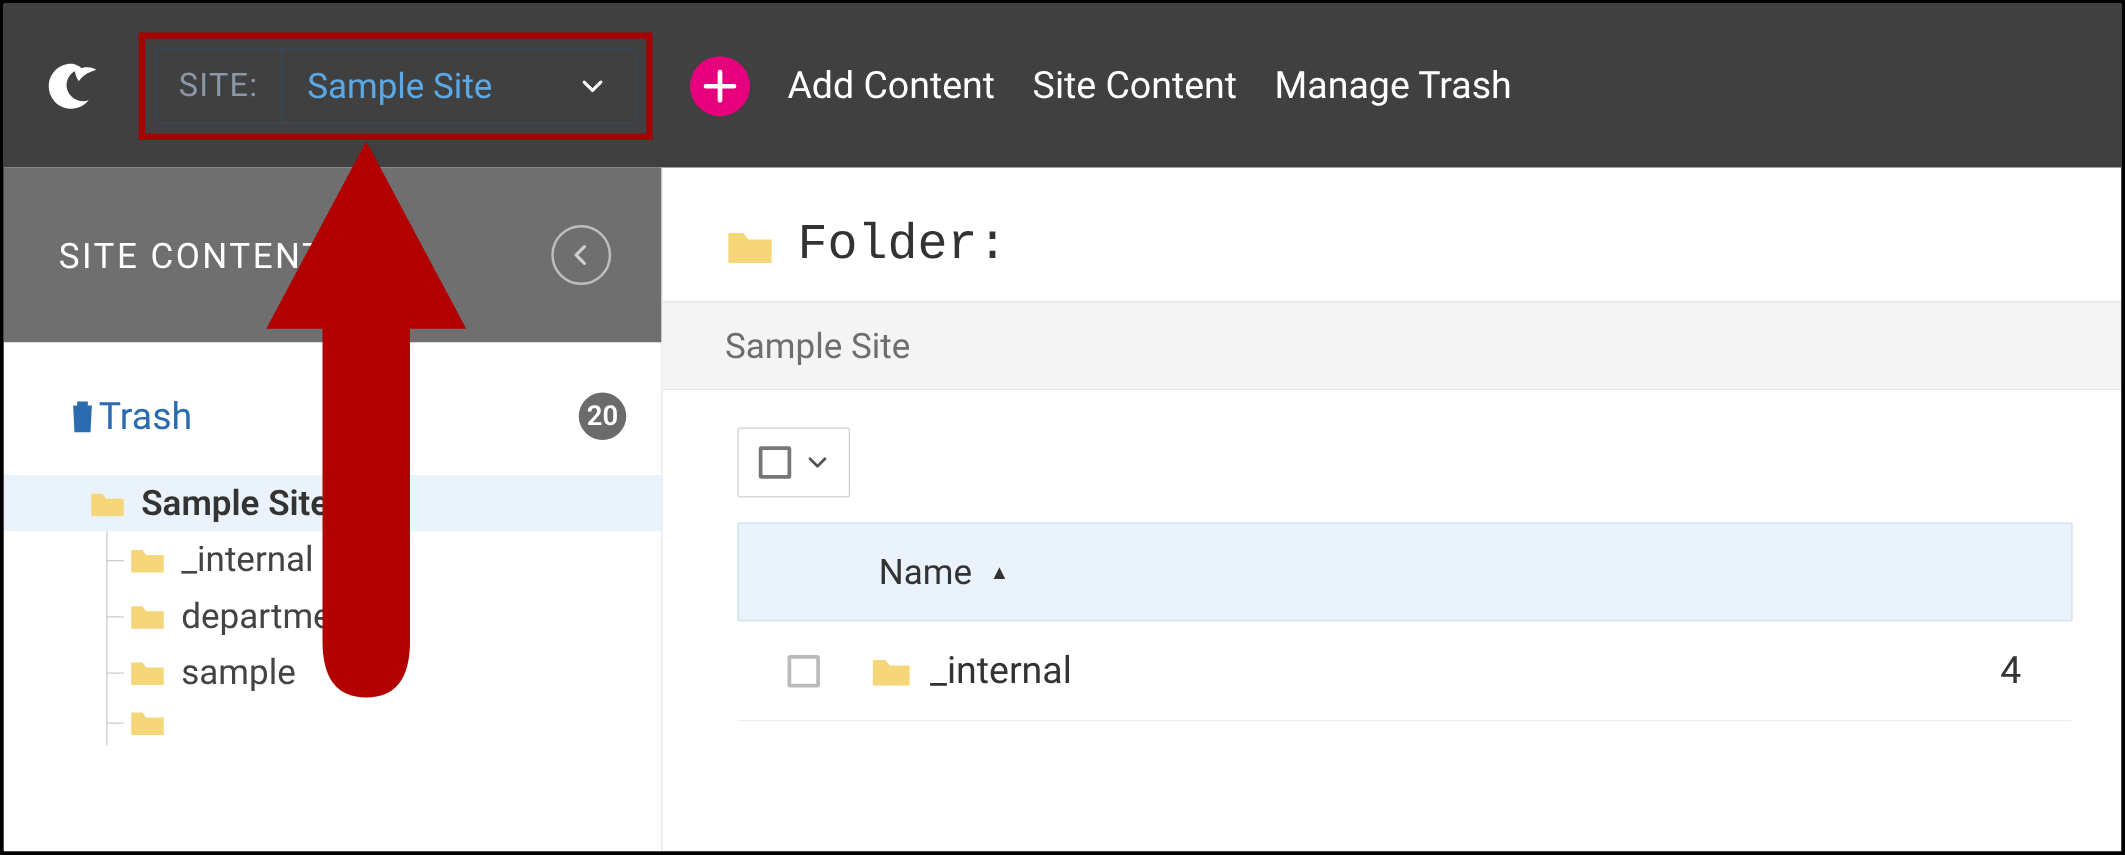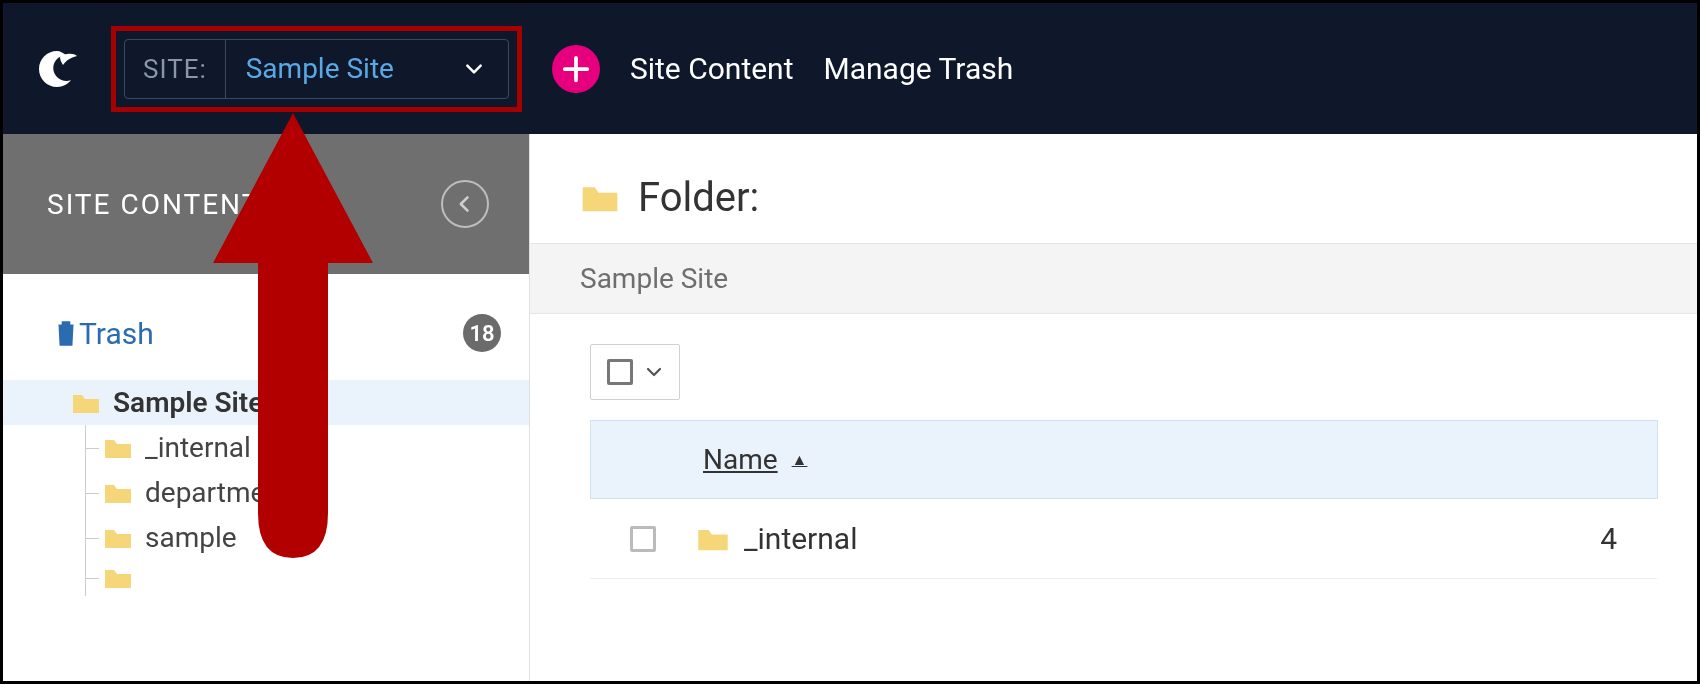--- a/index.html
+++ b/index.html
@@ -7,21 +7,21 @@
     font-family: -apple-system, BlinkMacSystemFont, "Segoe UI", Roboto, "Helvetica Neue", Arial, sans-serif;
     background: #fff;
     width: 1700px;
     height: 684px;
     overflow: hidden;
     position: relative;
     border: 3px solid #000;
   }
   
   .topbar {
-    background: #0f172a;
+    background: #404040;
     height: 131px;
     display: flex;
     align-items: center;
     padding: 0 30px;
     gap: 30px;
     color: #fff;
   }
   .logo {
     width: 48px;
     height: 48px;
@@ -187,20 +187,21 @@
     flex-direction: column;
     overflow: hidden;
   }
   .main-title {
     display: flex;
     align-items: center;
     gap: 18px;
     padding: 40px 50px 22px 50px;
     font-size: 40px;
     color: #333;
+    font-family: Liberation Mono, monospace;
   }
   .breadcrumb {
     background: #f4f4f4;
     border-top: 1px solid #e6e6e6;
     border-bottom: 1px solid #e6e6e6;
     padding: 18px 50px;
     color: #6e6e6e;
     font-size: 28px;
   }
   .toolbar {
@@ -223,21 +224,20 @@
   }
   .table-head {
     background: #eaf3fb;
     border: 1px solid #cfe2f3;
     margin: 0 39px 0 60px;
     padding: 22px 40px;
     display: flex;
     align-items: center;
     font-size: 28px;
     color: #333;
-    text-decoration: underline;
   }
   .col-name { padding-left: 72px; display:flex; align-items:center; gap: 14px;}
   .sort-arrow { font-size: 16px; }
   .table-body {
     margin: 0 40px 0 60px;
   }
   .row {
     display: flex;
     align-items: center;
     padding: 22px 40px;
@@ -278,20 +278,21 @@
           <path d="M4 8 L12 16 L20 8" stroke="#fff" stroke-width="3" fill="none" stroke-linecap="round" stroke-linejoin="round"></path>
         </svg>
       </div>
     </div>
   </div>
   <div class="add-btn">
     <svg viewBox="0 0 24 24" width="30" height="30">
       <path d="M12 3 V21 M3 12 H21" stroke="#fff" stroke-width="3" stroke-linecap="round"></path>
     </svg>
   </div>
+  <div class="nav-item">Add Content</div>
   <div class="nav-item">Site Content</div>
   <div class="nav-item">Manage Trash</div>
 </div>
 
 <div class="body-row">
 
   <div class="sidebar">
     <div class="sidebar-header">
       <div class="sidebar-header-title">SITE CONTENT</div>
       <div class="collapse-btn">
@@ -301,21 +302,21 @@
       </div>
     </div>
     <div class="sidebar-body">
       <div class="trash-row">
         <div class="trash-left">
           <svg class="trash-icon" viewBox="0 0 24 28">
             <path d="M3 6 H21 M8 6 V3 H16 V6 M5 6 L6 26 H18 L19 6" fill="#2b6cb0"></path>
           </svg>
           <span>Trash</span>
         </div>
-        <div class="badge">18</div>
+        <div class="badge">20</div>
       </div>
       <div class="tree">
         <div class="tree-row root">
           <svg class="folder-icon" viewBox="0 0 30 24">
               <path d="M2 4 H11 L14 8 H28 V22 H2 Z" fill="#f5d77a"></path>
             </svg>
           <span>Sample Site</span>
         </div>
         <div class="tree-row child">
           <svg class="folder-icon" viewBox="0 0 30 24">

